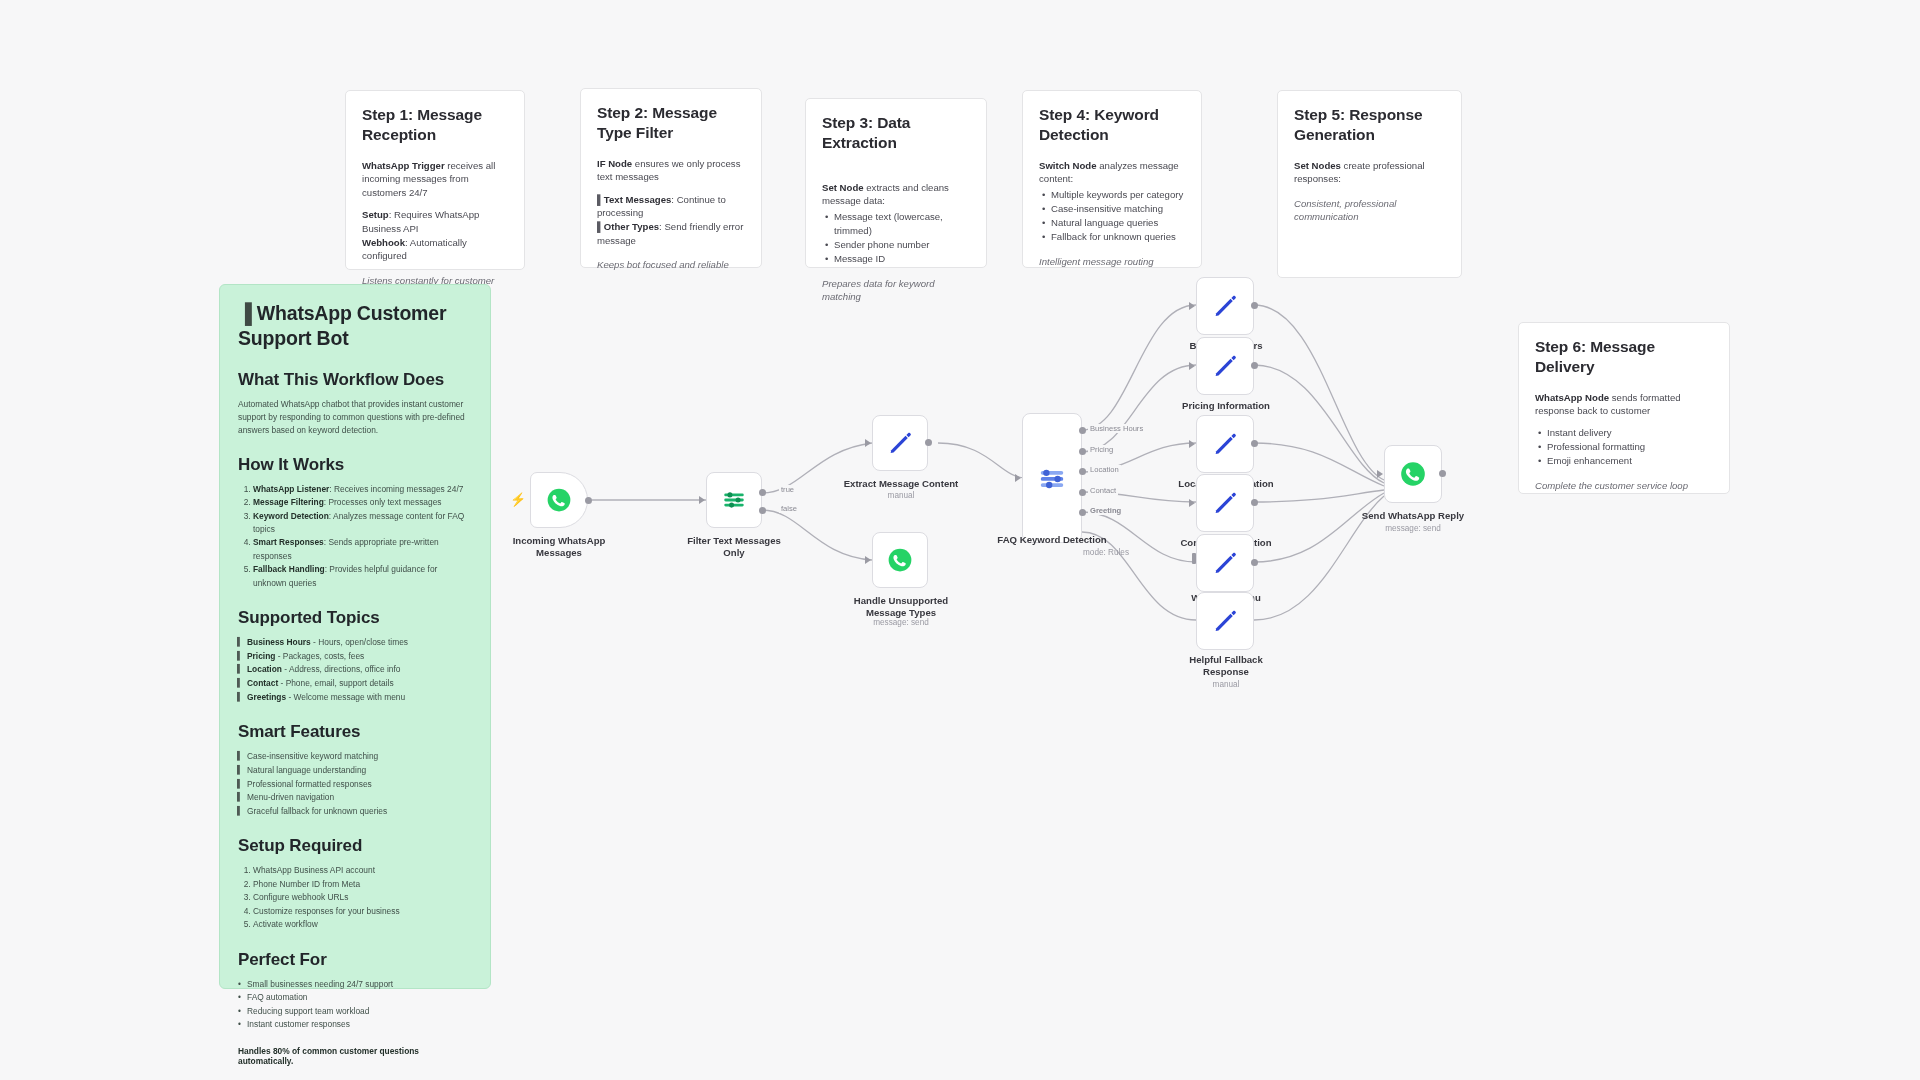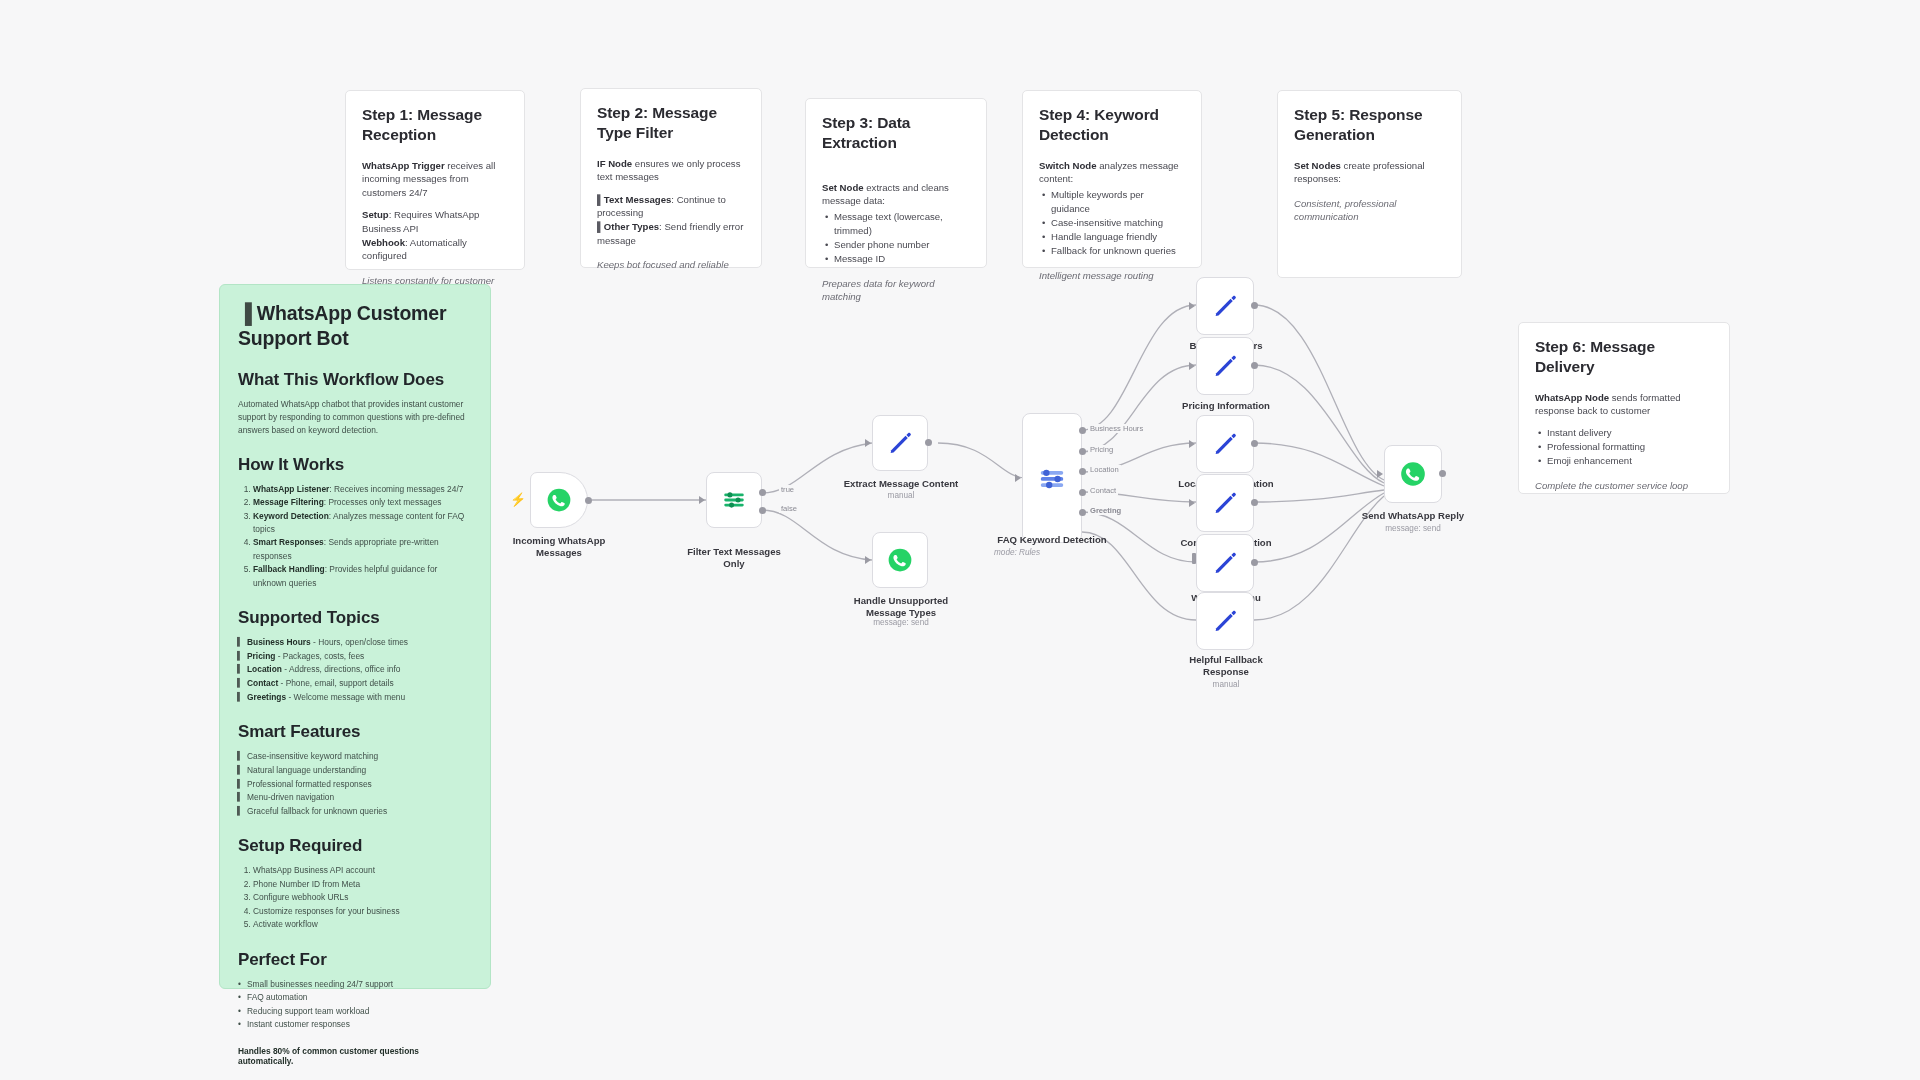--- a/index.html
+++ b/index.html
@@ -192,23 +192,23 @@
     </ul>
     <p class="em">Prepares data for keyword matching</p>
   </div>
 
   <div class="note" style="left:1022px;top:90px;width:180px;height:178px;">
     <h3>Step 4: Keyword Detection</h3>
     <p style="margin-bottom:2px;">
       <b>Switch Node</b><span> analyzes message content:</span>
     </p>
     <ul>
-      <li>Multiple keywords per guidance</li>
+      <li>Multiple keywords per category</li>
       <li>Case-insensitive matching</li>
-      <li>Handle language friendly</li>
+      <li>Natural language queries</li>
       <li>Fallback for unknown queries</li>
     </ul>
     <p class="em">Intelligent message routing</p>
   </div>
 
   <div class="note" style="left:1277px;top:90px;width:185px;height:188px;">
     <h3>Step 5: Response Generation</h3>
     <p style="margin-bottom:2px;">
       <b>Set Nodes</b><span> create professional responses:</span>
     </p>
@@ -305,21 +305,21 @@
       <circle cx="11" cy="9.7" r="3.1" fill="#0d8f52"></circle>
       <circle cx="21" cy="16" r="3.1" fill="#0d8f52"></circle>
       <circle cx="13" cy="22.3" r="3.1" fill="#0d8f52"></circle>
     </svg>
   </div>
   <div class="arrow-in" style="left:699px;top:496px;"></div>
   <div class="port" style="left:759px;top:489px;"></div>
   <div class="port" style="left:759px;top:507px;"></div>
   <div class="edge-label" style="left:779px;top:485px;">true</div>
   <div class="edge-label" style="left:779px;top:504px;">false</div>
-  <div class="node-label" style="left:678px;top:546px;width:112px;white-space:normal;">
+  <div class="node-label" style="left:678px;top:535px;width:112px;white-space:normal;">
     <span>Filter Text Messages Only</span>
   </div>
 
   <div class="node" style="left:872px;top:415px;width:56px;height:56px;">
     <svg width="28" height="28" viewBox="0 0 32 32">
       <path d="M6 24.2l-.7 3.3 3.3-.7L24.9 10.4l-2.6-2.6L6 24.2z" fill="#2b44d6"></path>
       <path d="M25.9 9.4l2.2-2.2c.5-.5.5-1.3 0-1.8l-.8-.8c-.5-.5-1.3-.5-1.8 0l-2.2 2.2 2.6 2.6z" fill="#2b44d6"></path>
     </svg>
   </div>
   <div class="arrow-in" style="left:865px;top:439px;"></div>
@@ -358,21 +358,21 @@
   <div class="port" style="left:1079px;top:489px;"></div>
   <div class="port" style="left:1079px;top:509px;"></div>
   <div class="edge-label" style="left:1088px;top:424px;">Business Hours</div>
   <div class="edge-label" style="left:1088px;top:445px;">Pricing</div>
   <div class="edge-label" style="left:1088px;top:465px;">Location</div>
   <div class="edge-label" style="left:1088px;top:486px;">Contact</div>
   <div class="edge-label" style="left:1088px;top:506px;font-weight:bold;">Greeting</div>
   <div class="node-label" style="left:988px;top:534px;width:128px;">
     <span>FAQ Keyword Detection</span>
   </div>
-  <div class="node-sub" style="left:953px;top:548px;width:128px;font-style:italic;">mode: Rules</div>
+  <div class="node-sub" style="left:1042px;top:548px;width:128px;">mode: Rules</div>
 
   <div class="node" style="left:1196px;top:277px;width:58px;height:58px;">
     <svg width="28" height="28" viewBox="0 0 32 32">
       <path d="M6 24.2l-.7 3.3 3.3-.7L24.9 10.4l-2.6-2.6L6 24.2z" fill="#2b44d6"></path>
       <path d="M25.9 9.4l2.2-2.2c.5-.5.5-1.3 0-1.8l-.8-.8c-.5-.5-1.3-.5-1.8 0l-2.2 2.2 2.6 2.6z" fill="#2b44d6"></path>
     </svg>
   </div>
   <div class="arrow-in" style="left:1189px;top:302px;"></div>
   <div class="port" style="left:1251px;top:302px;"></div>
   <div class="node-label" style="left:1166px;top:340px;width:120px;">

